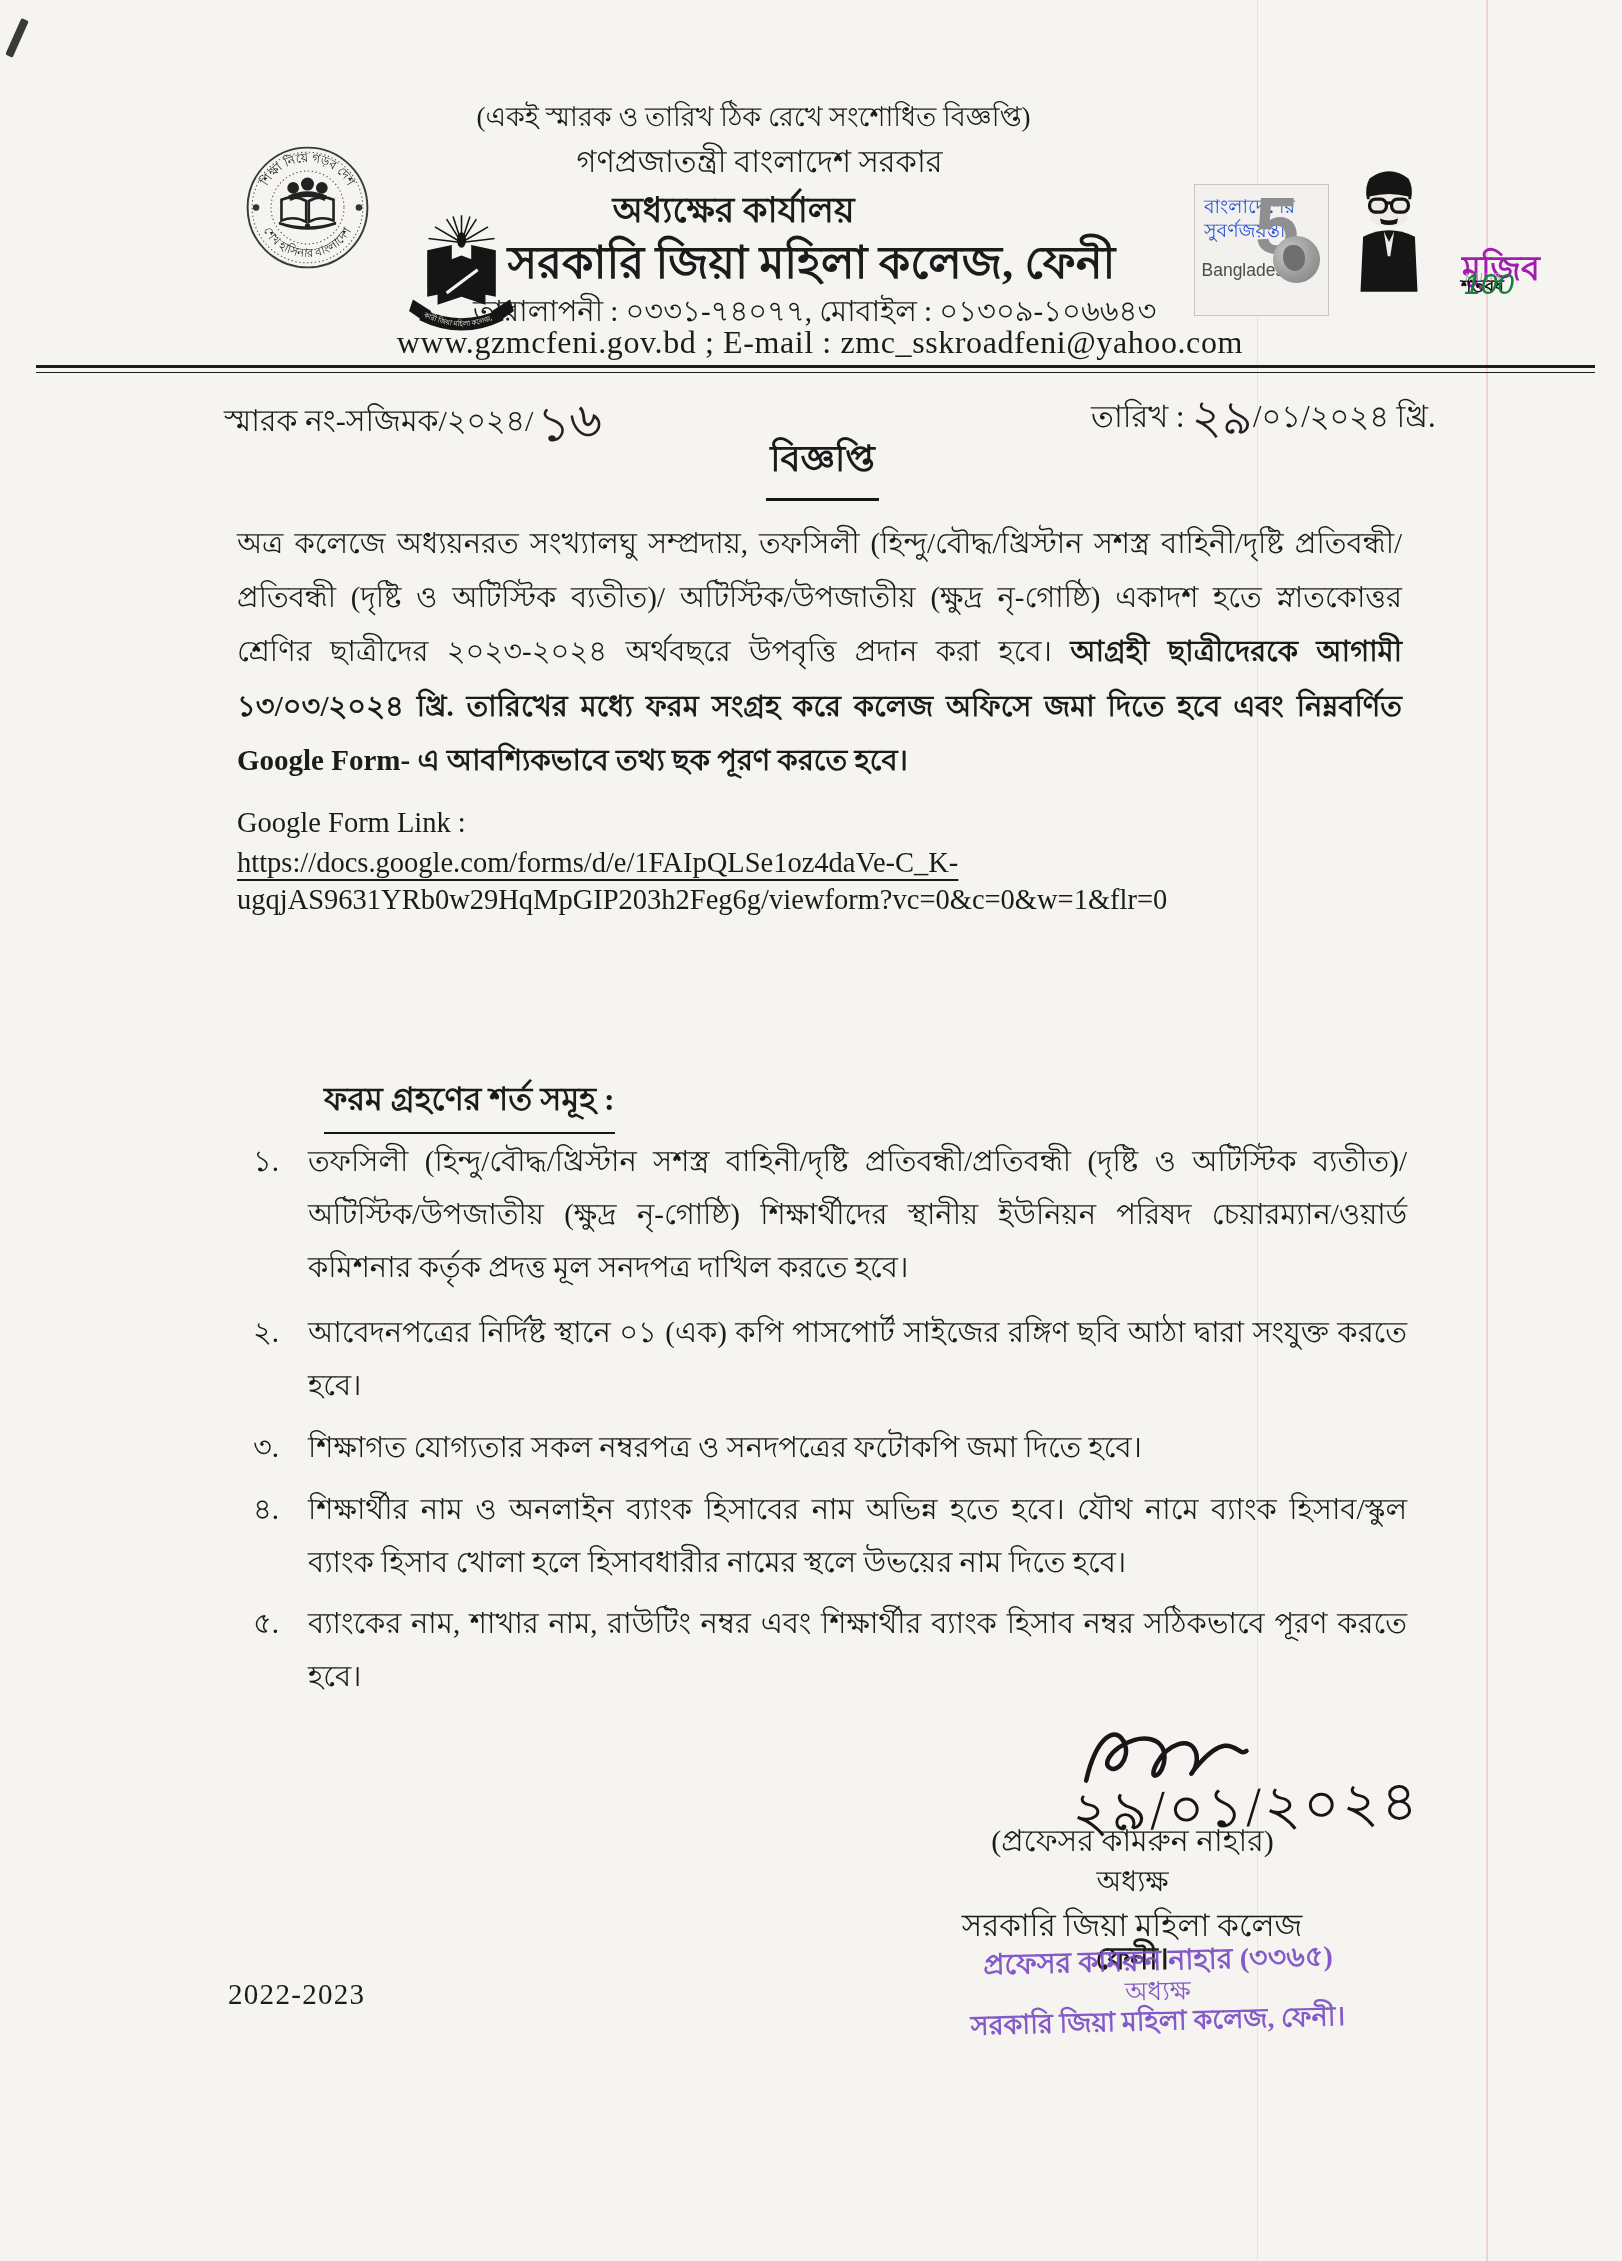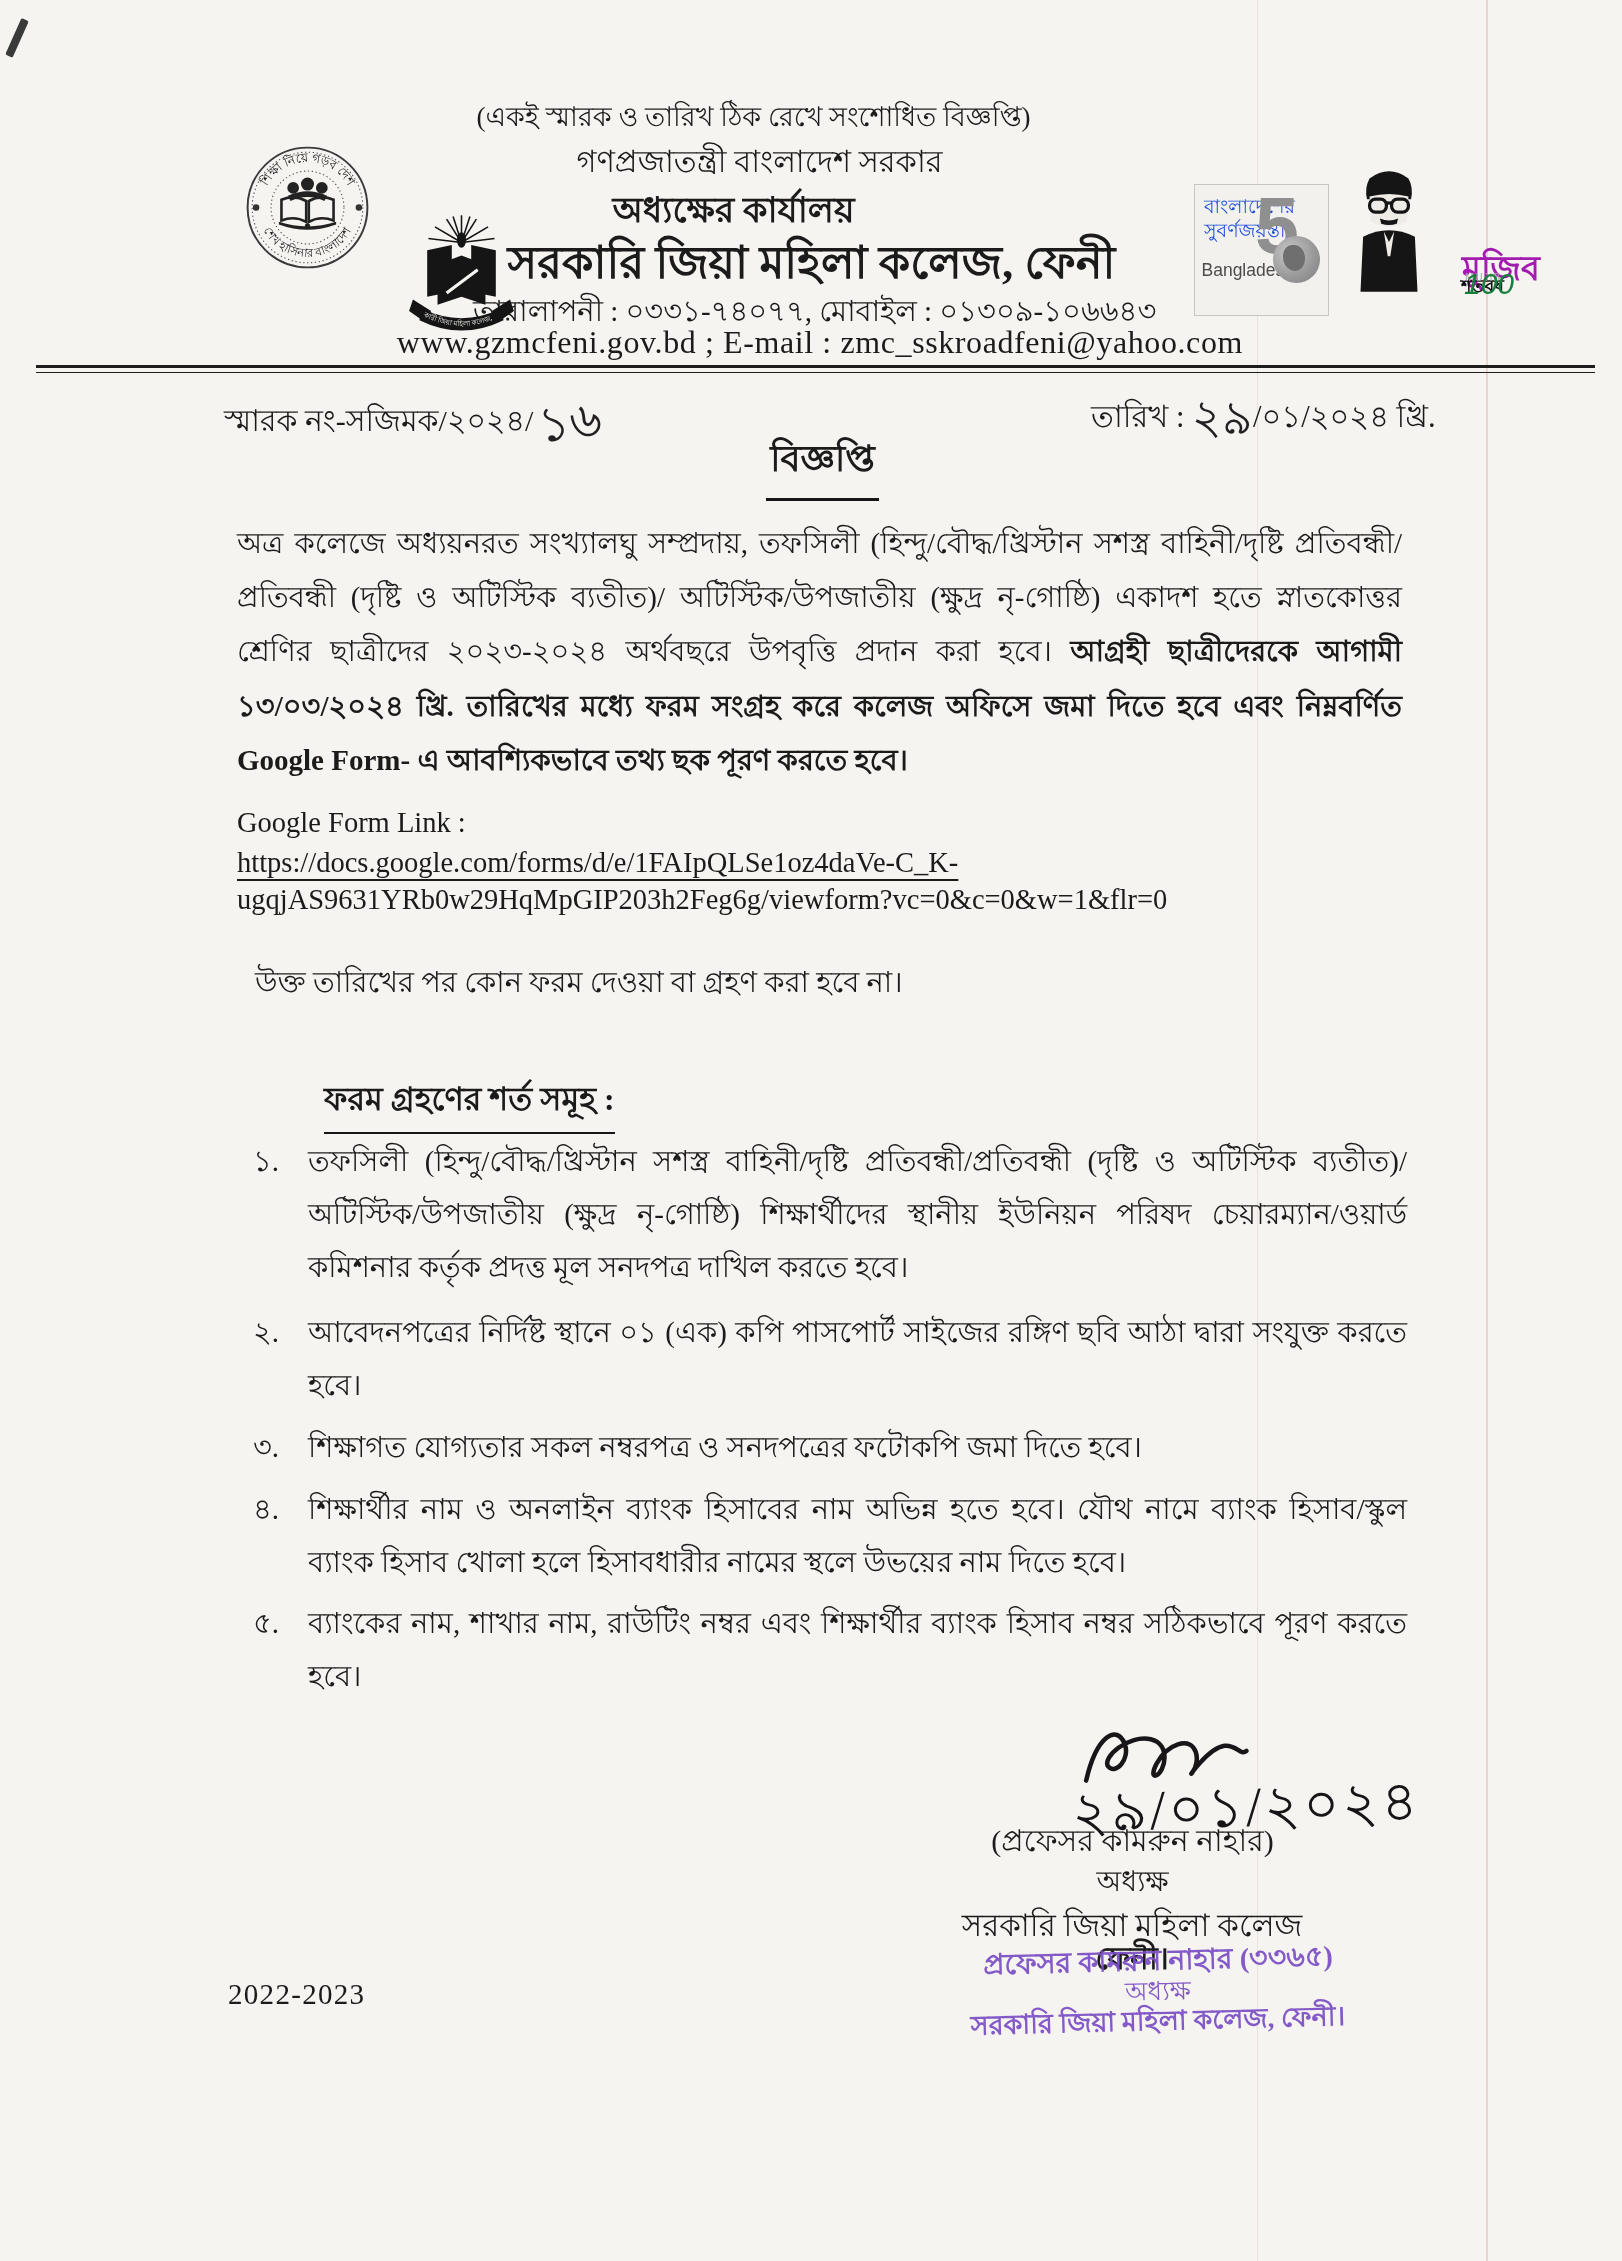--- a/index.html
+++ b/index.html
@@ -198,21 +198,20 @@
 
   <p class="abs body-text bn">
     <span>অত্র কলেজে অধ্যয়নরত সংখ্যালঘু সম্প্রদায়, তফসিলী (হিন্দু/বৌদ্ধ/খ্রিস্টান সশস্ত্র বাহিনী/দৃষ্টি প্রতিবন্ধী/প্রতিবন্ধী (দৃষ্টি ও অটিস্টিক ব্যতীত)/ অটিস্টিক/উপজাতীয় (ক্ষুদ্র নৃ-গোষ্ঠি) একাদশ হতে স্নাতকোত্তর শ্রেণির ছাত্রীদের ২০২৩-২০২৪ অর্থবছরে উপবৃত্তি প্রদান করা হবে।</span>
     <span class="b">আগ্রহী ছাত্রীদেরকে আগামী ১৩/০৩/২০২৪ খ্রি. তারিখের মধ্যে ফরম সংগ্রহ করে কলেজ অফিসে জমা দিতে হবে এবং নিম্নবর্ণিত Google Form- এ আবশ্যিকভাবে তথ্য ছক পূরণ করতে হবে।</span>
   </p>
 
   <div class="abs linklabel en">Google Form Link :</div>
   <div class="abs linka en">https://docs.google.com/forms/d/e/1FAIpQLSe1oz4daVe-C_K-</div>
   <div class="abs linkb en">ugqjAS9631YRb0w29HqMpGIP203h2Feg6g/viewform?vc=0&amp;c=0&amp;w=1&amp;flr=0</div>
 
-  <div class="abs deadline bn">উক্ত তারিখের পর কোন ফরম দেওয়া বা গ্রহণ করা হবে না।</div>
 
   <div class="abs cond-head-wrap">
     <span class="cond-head bn">ফরম গ্রহণের শর্ত সমূহ :</span>
   </div>
 
   <div class="abs condlist">
     <div class="cond m1 bn">
       <span class="num">১.</span>
       <span>তফসিলী (হিন্দু/বৌদ্ধ/খ্রিস্টান সশস্ত্র বাহিনী/দৃষ্টি প্রতিবন্ধী/প্রতিবন্ধী (দৃষ্টি ও অটিস্টিক ব্যতীত)/ অটিস্টিক/উপজাতীয় (ক্ষুদ্র নৃ-গোষ্ঠি) শিক্ষার্থীদের স্থানীয় ইউনিয়ন পরিষদ চেয়ারম্যান/ওয়ার্ড কমিশনার কর্তৃক প্রদত্ত মূল সনদপত্র দাখিল করতে হবে।</span>
     </div>

